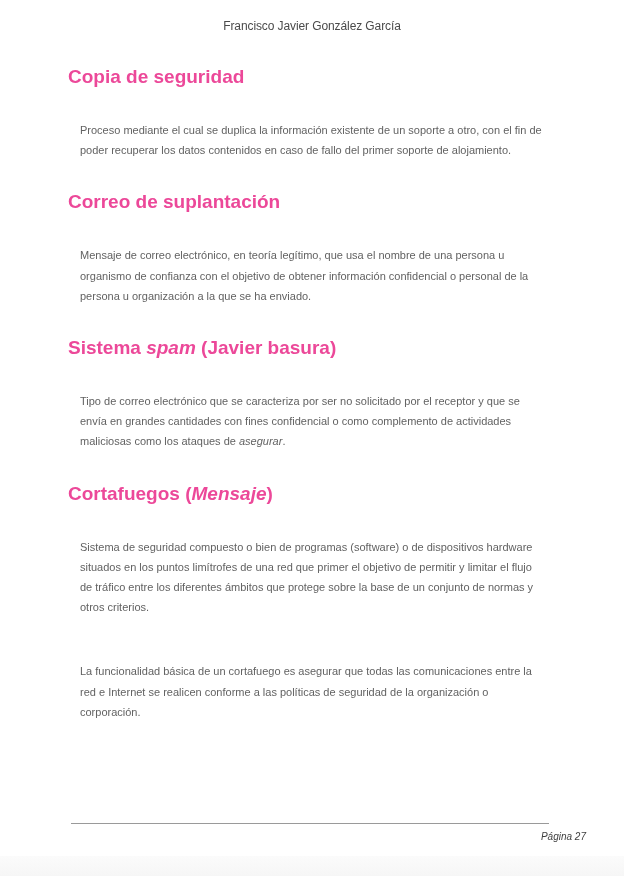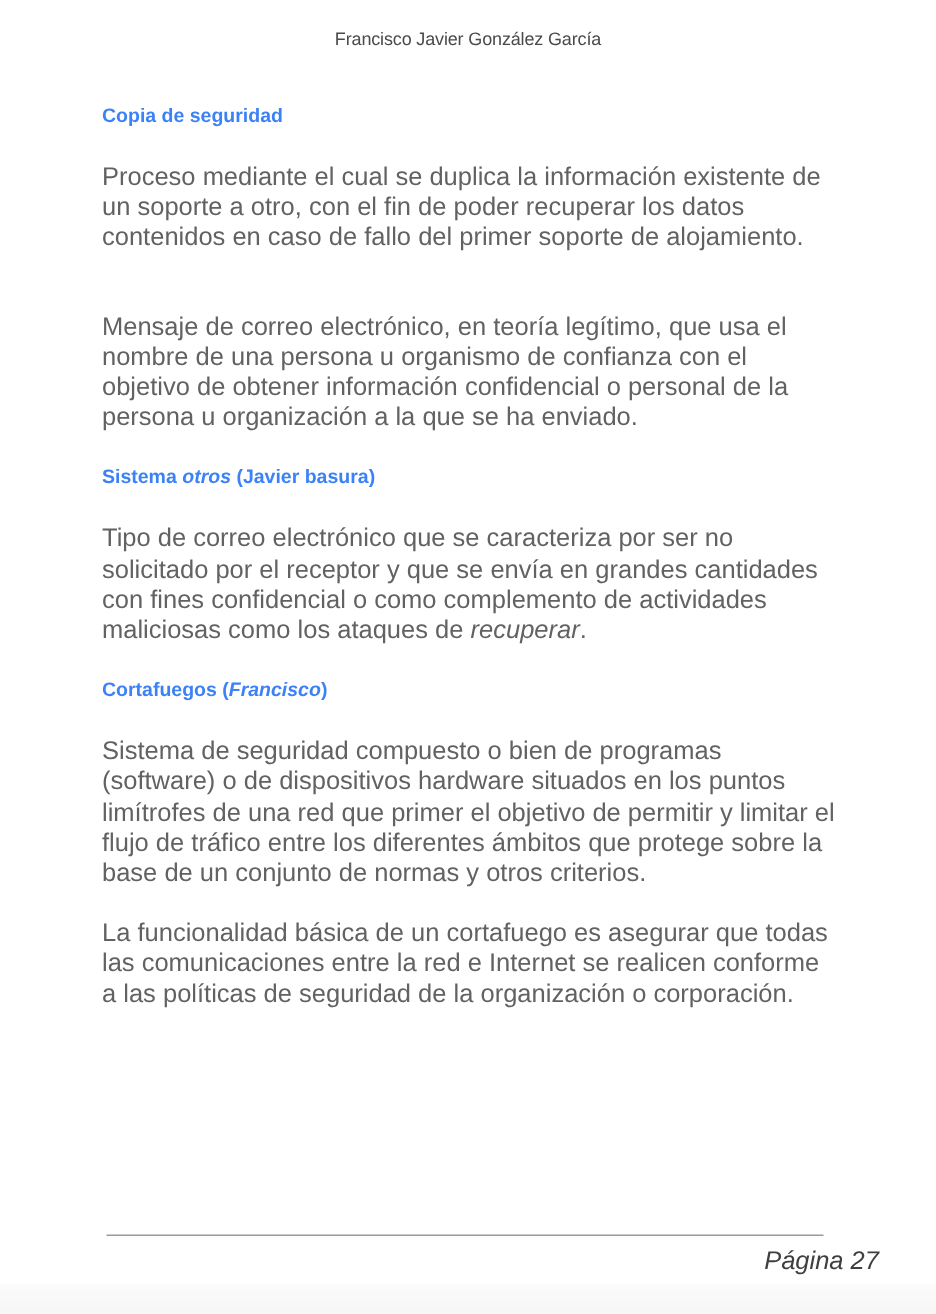--- a/index.html
+++ b/index.html
@@ -40,49 +40,49 @@
       color: #4a4a4a;
       letter-spacing: -0.1px;
     }
     .content {
       position: absolute;
       left: 68px;
       top: 66px;
       width: 490px;
     }
     .section-title {
-      font-size: 13px;
+      font-size: 19px;
       font-weight: bold;
-      color: #3b82f6;
+      color: #ec4899;
       margin: 0;
       height: 22px;
       line-height: 22px;
     }
     .para {
-      font-size: 17px;
+      font-size: 11px;
       line-height: 20.2px;
       color: #626262;
-      margin: 0;
+      margin: 12px;
     }
     .gap-title-para { height: 20px; }
     .gap-para-title { height: 19px; }
     .gap-para-para { height: 20px; }
     .footer-rule {
       position: absolute;
       left: 71px;
       top: 823px;
       width: 478px;
       height: 1px;
       background: #9a9a9a;
     }
     .page-number {
       position: absolute;
       top: 831px;
       right: 71px;
-      font-size: 17px;
+      font-size: 10px;
       font-style: italic;
       color: #3f3f3f;
     }
     em { font-style: italic; }
   </style>
 </head>
 <body>
 
 <div class="page">
 
@@ -92,36 +92,37 @@
 
     <div>
       <h2 class="section-title">Copia de seguridad</h2>
       <div class="gap-title-para"></div>
       <p class="para">Proceso mediante el cual se duplica la información existente de un soporte a otro, con el fin de poder recuperar los datos contenidos en caso de fallo del primer soporte de alojamiento.</p>
     </div>
 
     <div class="gap-para-title"></div>
 
     <div>
+      <h2 class="section-title">Correo de suplantación</h2>
       <div class="gap-title-para"></div>
       <p class="para">Mensaje de correo electrónico, en teoría legítimo, que usa el nombre de una persona u organismo de confianza con el objetivo de obtener información confidencial o personal de la persona u organización a la que se ha enviado.</p>
     </div>
 
     <div class="gap-para-title"></div>
 
     <div>
-      <h2 class="section-title"><span>Sistema </span><em>otros</em><span> (Javier basura)</span></h2>
+      <h2 class="section-title"><span>Sistema </span><em>spam</em><span> (Javier basura)</span></h2>
       <div class="gap-title-para"></div>
-      <p class="para"><span>Tipo de correo electrónico que se caracteriza por ser no solicitado por el receptor y que se envía en grandes cantidades con fines confidencial o como complemento de actividades maliciosas como los ataques de </span><em>recuperar</em><span>.</span></p>
+      <p class="para"><span>Tipo de correo electrónico que se caracteriza por ser no solicitado por el receptor y que se envía en grandes cantidades con fines confidencial o como complemento de actividades maliciosas como los ataques de </span><em>asegurar</em><span>.</span></p>
     </div>
 
     <div class="gap-para-title"></div>
 
     <div>
-      <h2 class="section-title"><span>Cortafuegos (</span><em>Francisco</em><span>)</span></h2>
+      <h2 class="section-title"><span>Cortafuegos (</span><em>Mensaje</em><span>)</span></h2>
       <div class="gap-title-para"></div>
       <p class="para">Sistema de seguridad compuesto o bien de programas (software) o de dispositivos hardware situados en los puntos limítrofes de una red que primer el objetivo de permitir y limitar el flujo de tráfico entre los diferentes ámbitos que protege sobre la base de un conjunto de normas y otros criterios.</p>
       <div class="gap-para-para"></div>
       <p class="para">La funcionalidad básica de un cortafuego es asegurar que todas las comunicaciones entre la red e Internet se realicen conforme a las políticas de seguridad de la organización o corporación.</p>
       <div class="gap-para-para"></div>
     </div>
 
   </div>
 
   <div class="footer-rule"></div>

